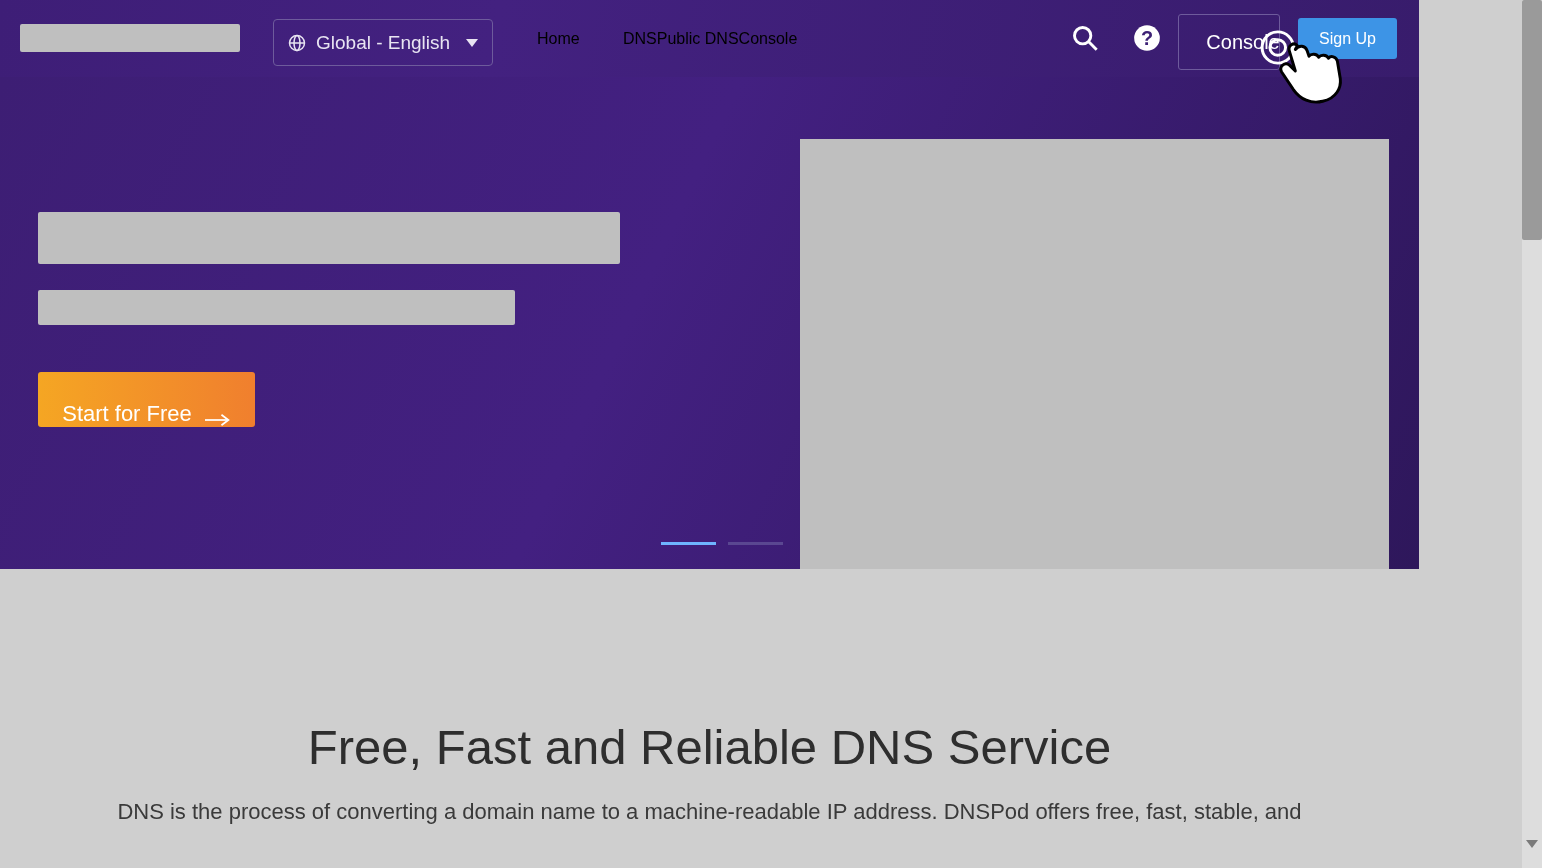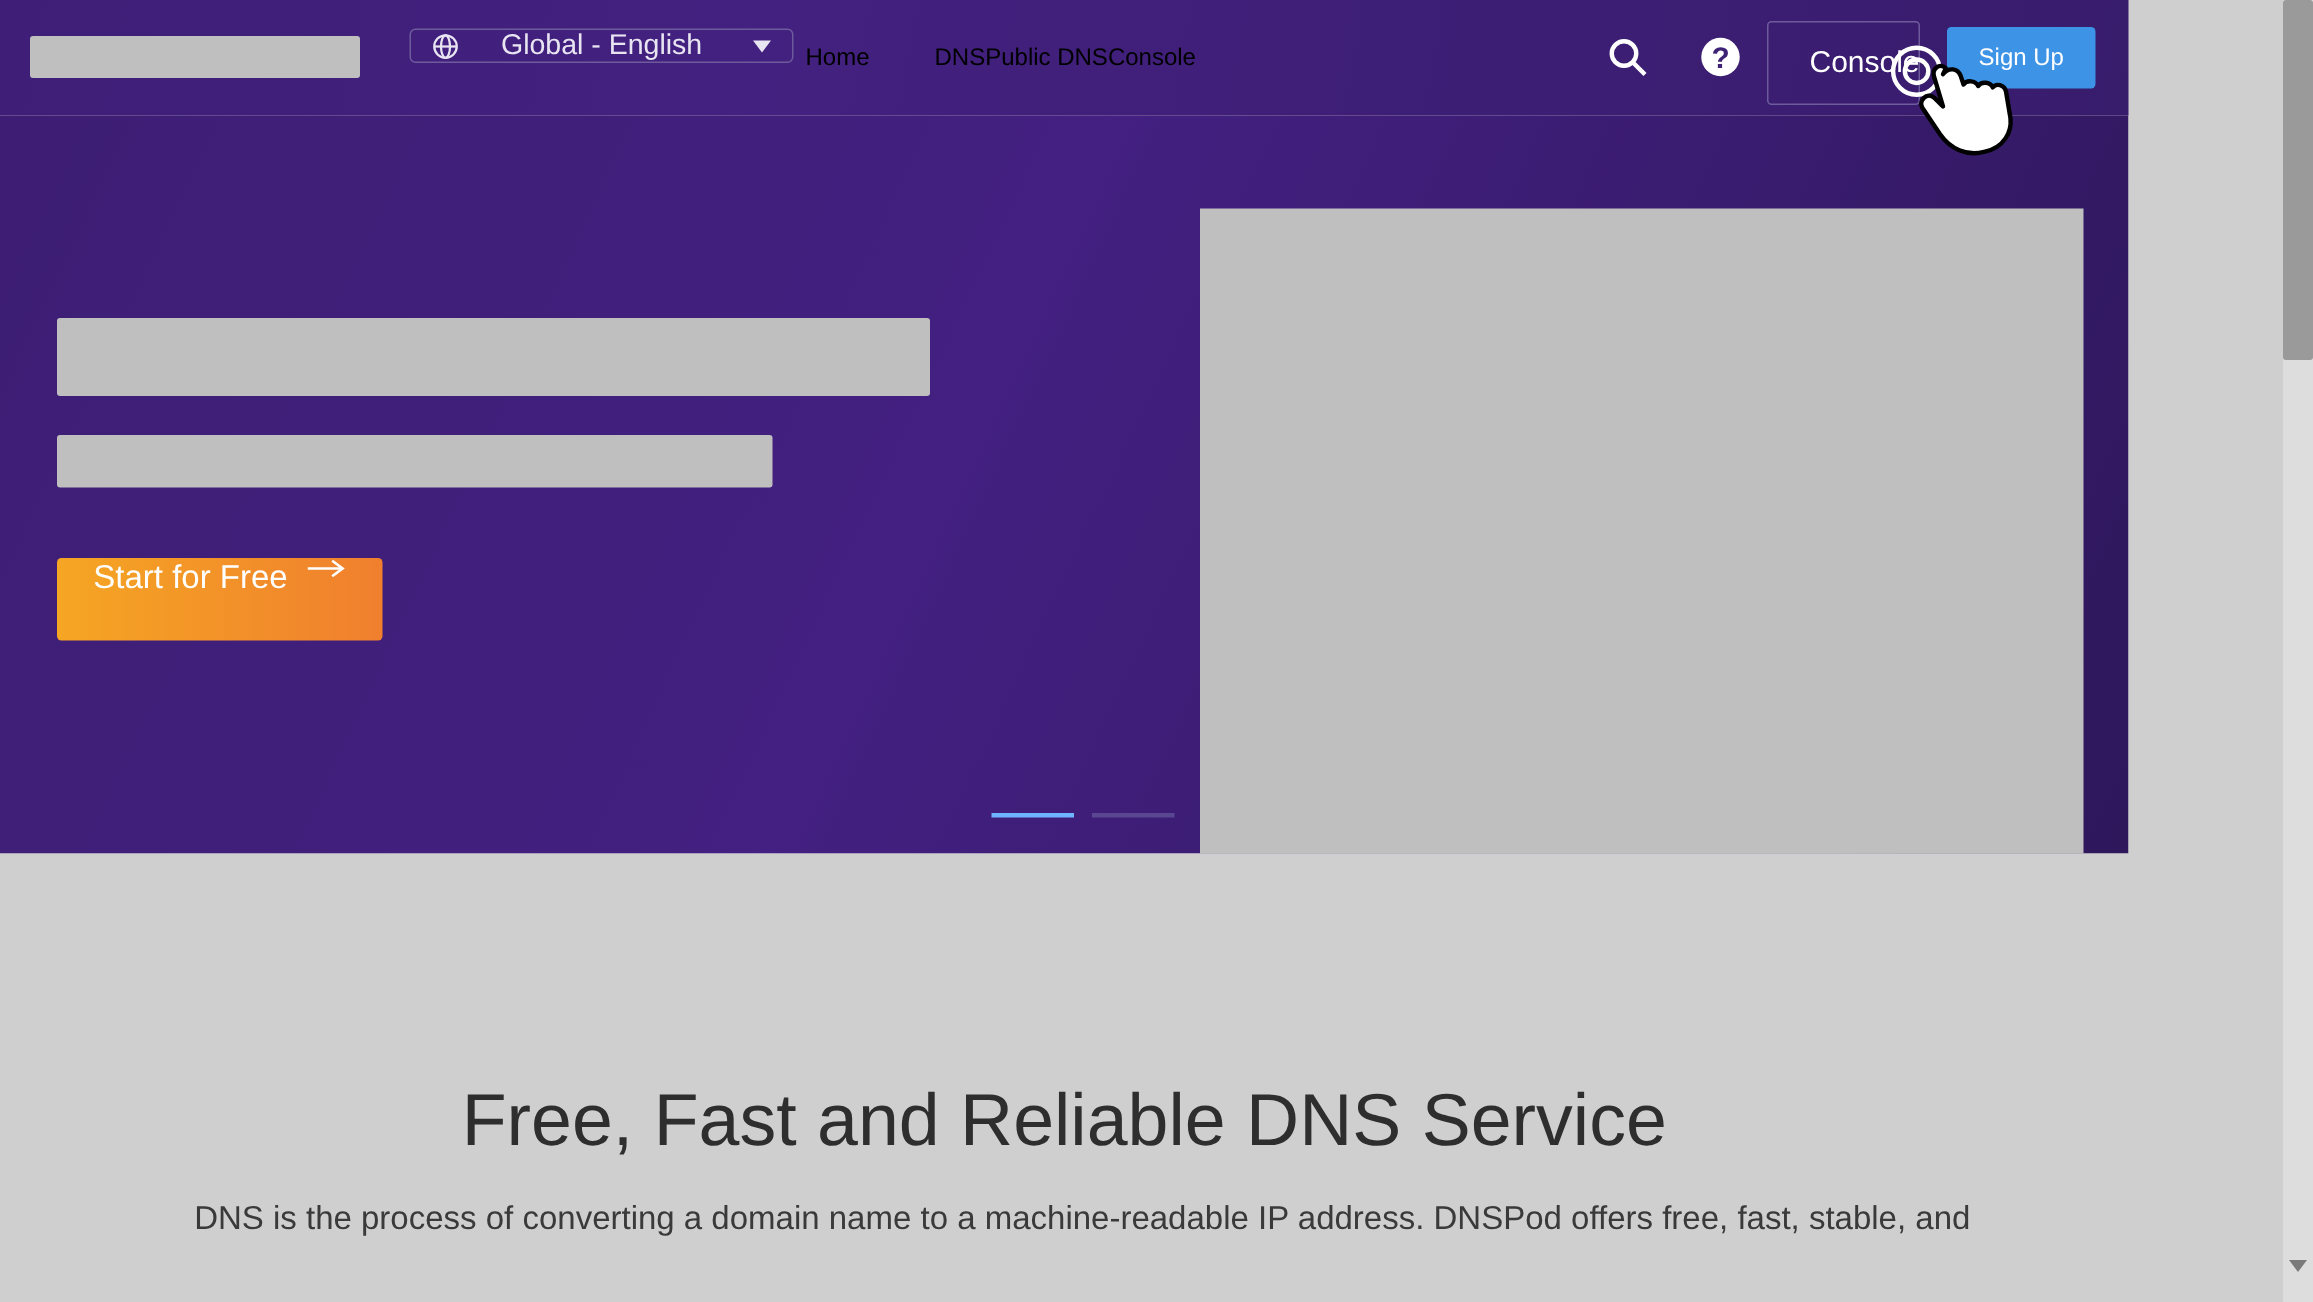--- a/index.html
+++ b/index.html
@@ -12,23 +12,23 @@
 .header{
   position:absolute; left:0; top:0; width:1419px; height:77px;
   background:linear-gradient(100deg,#3e1e77 0%,#432180 35%,#381c6c 100%);
   display:flex; align-items:center; z-index:10;
 }
 .logo-ph{
   position:absolute; left:20px; top:24px; width:220px; height:28px;
   background:#bfbfbf; border-radius:2px;
 }
 .region-select{
-  position:absolute; left:273px; top:19px; height:23px; padding:0 14px;
+  position:absolute; left:273px; top:19px; height:47px; padding:0 14px;
   border:1px solid #6e5b9c; border-radius:4px; color:#e8e4f2;
-  font-size:19px; display:flex; align-items:center; gap:28px; cursor:pointer;
+  font-size:19px; display:flex; align-items:center; gap:10px; cursor:pointer;
 }
 .region-select .globe{ width:18px; height:18px; }
 .region-select .tri{
   width:0;height:0;border-left:6px solid transparent;border-right:6px solid transparent;
   border-top:8px solid #e8e4f2; margin-left:6px;
 }
 #nav-home   { position:absolute; left:537px; }
 .nav-group  { position:absolute; left:623px; top:0; height:77px; display:flex; align-items:center; }
 
 .icon-btn{ position:absolute; top:24px; width:28px; height:28px; cursor:pointer; color:#fff; }
@@ -61,21 +61,21 @@
   background:#bfbfbf; border-radius:2px;
 }
 .hero .ph-small{
   position:absolute; left:38px; top:213px; width:477px; height:35px;
   background:#bfbfbf; border-radius:2px;
 }
 .start-btn{
   position:absolute; left:38px; top:295px; width:217px; height:55px;
   background:linear-gradient(90deg,#f5a623 0%,#f07f2e 100%);
   border-radius:3px; color:#fff; font-size:22px;
-  display:flex; align-items:flex-start; justify-content:center; gap:13px; cursor:pointer;
+  display:flex; align-items:flex-end; justify-content:center; gap:13px; cursor:pointer;
 }
 .start-btn .arrow{ width:26px; height:14px; }
 
 .hero-image-ph{
   position:absolute; left:800px; top:62px; width:589px; height:430px;
   background:#bfbfbf;
 }
 .pager{
   position:absolute; left:661px; top:465px; display:flex; gap:12px;
 }
@@ -85,21 +85,21 @@
 
 .lower{
   position:absolute; left:0; top:569px; width:1419px; height:299px;
   background:#cfcfcf; text-align:center;
 }
 .lower h1{
   position:absolute; left:0; width:1419px; top:150px;
   font-size:49px; font-weight:400; color:#2e2e2e;
 }
 .lower p{
-  position:absolute; left:12px; width:1419px; top:230px;
+  position:absolute; left:0; width:1419px; top:230px;
   font-size:22px; color:#3a3a3a; padding:0 107px;
 }
 
 
 .right-strip{
   position:absolute; left:1419px; top:0; width:123px; height:868px; background:#cfcfcf;
 }
 .scrollbar-track{
   position:absolute; right:0; top:0; width:20px; height:820px; background:#ddd;
 }

